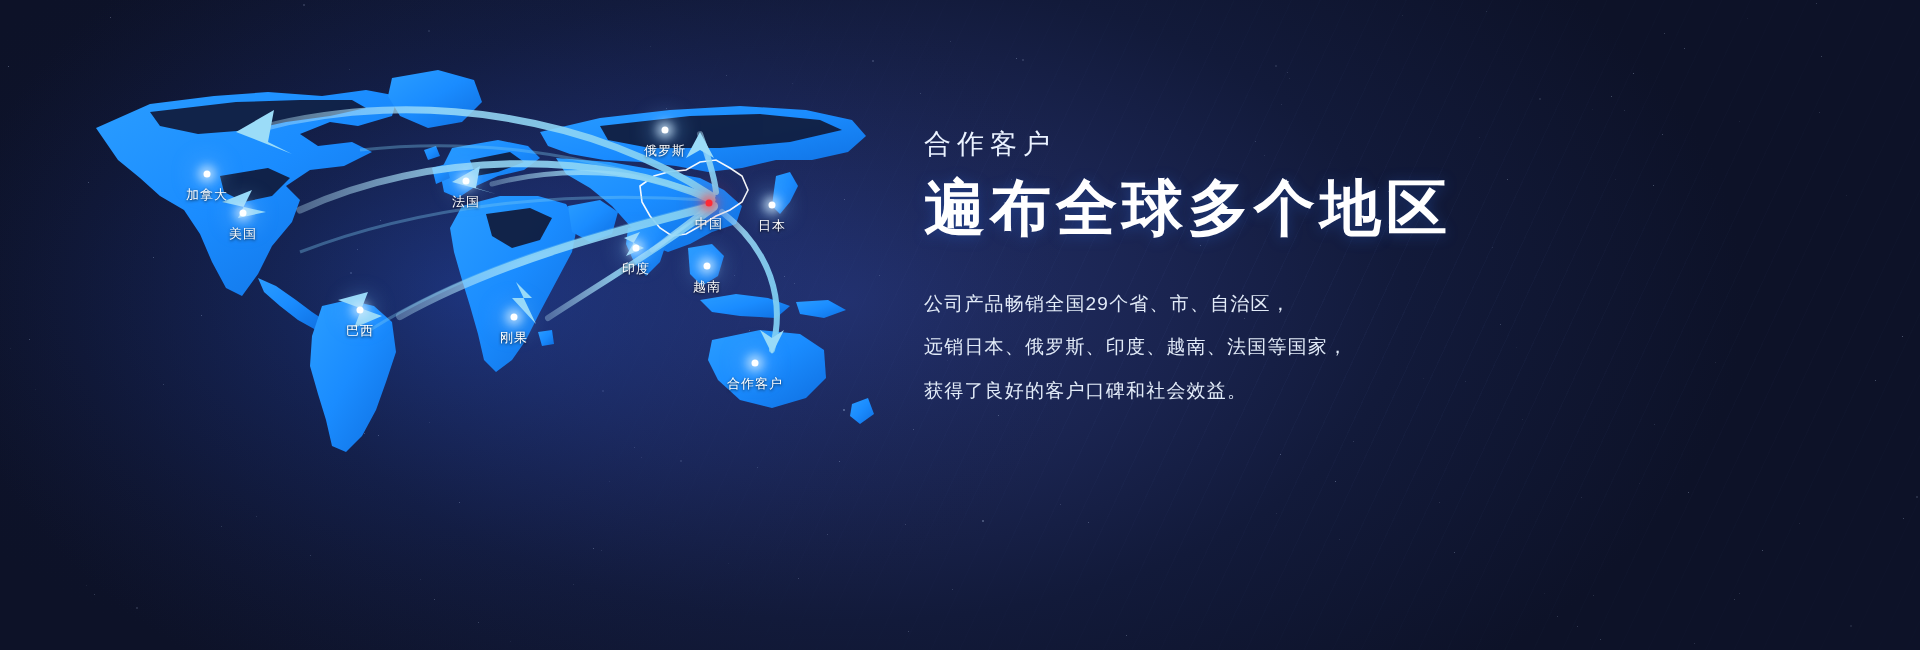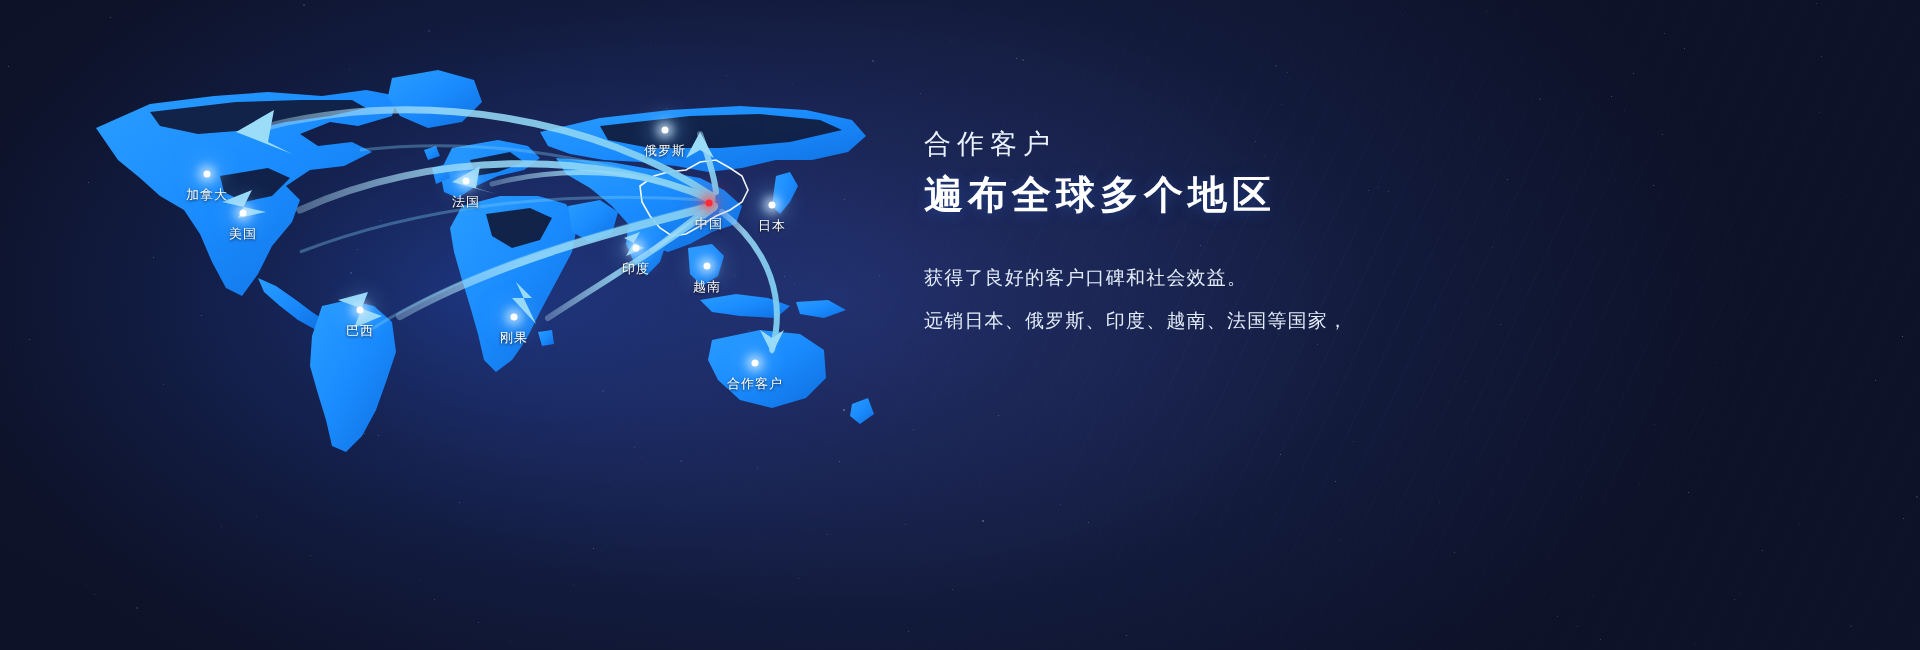--- a/index.html
+++ b/index.html
@@ -43,21 +43,21 @@
     text-shadow:0 1px 3px rgba(0,0,0,.85);
   }
 
   
   #copy{position:absolute;left:924px;top:128px;width:660px;}
   #eyebrow{
     color:#eaf2ff;font-size:27px;letter-spacing:6px;font-weight:400;
     margin:0 0 10px 0;line-height:1.25;
   }
   #headline{
-    color:#ffffff;font-size:39px;font-weight:700;letter-spacing:5px;
+    color:#ffffff;font-size:61px;font-weight:700;letter-spacing:5px;
     margin:0;line-height:1.2;
     text-shadow:0 2px 14px rgba(40,90,190,.45);
   }
   #desc{margin:44px 0 0 0;}
   #desc p{
     margin:0 0 14px 0;color:#e2ebf8;font-size:19px;letter-spacing:1.2px;
     line-height:1.55;font-weight:400;
   }
   #desc p:last-child{margin-bottom:0;}
 </style>
@@ -376,18 +376,19 @@
     <div class="mk" style="left:755px;top:363px">
       <span class="dot"></span>
       <span class="lbl">合作客户</span>
     </div>
   </div>
 
   <div id="copy">
     <div id="eyebrow">合作客户</div>
     <h1 id="headline">遍布全球多个地区</h1>
     <div id="desc">
+      <p>公司产品畅销全国29个省、市、自治区，</p>
+      <p>远销日本、俄罗斯、印度、越南、法国等国家，</p>
       <p>获得了良好的客户口碑和社会效益。</p>
-      <p>远销日本、俄罗斯、印度、越南、法国等国家，</p>
     </div>
   </div>
 
 </div>
 
 </body></html>

